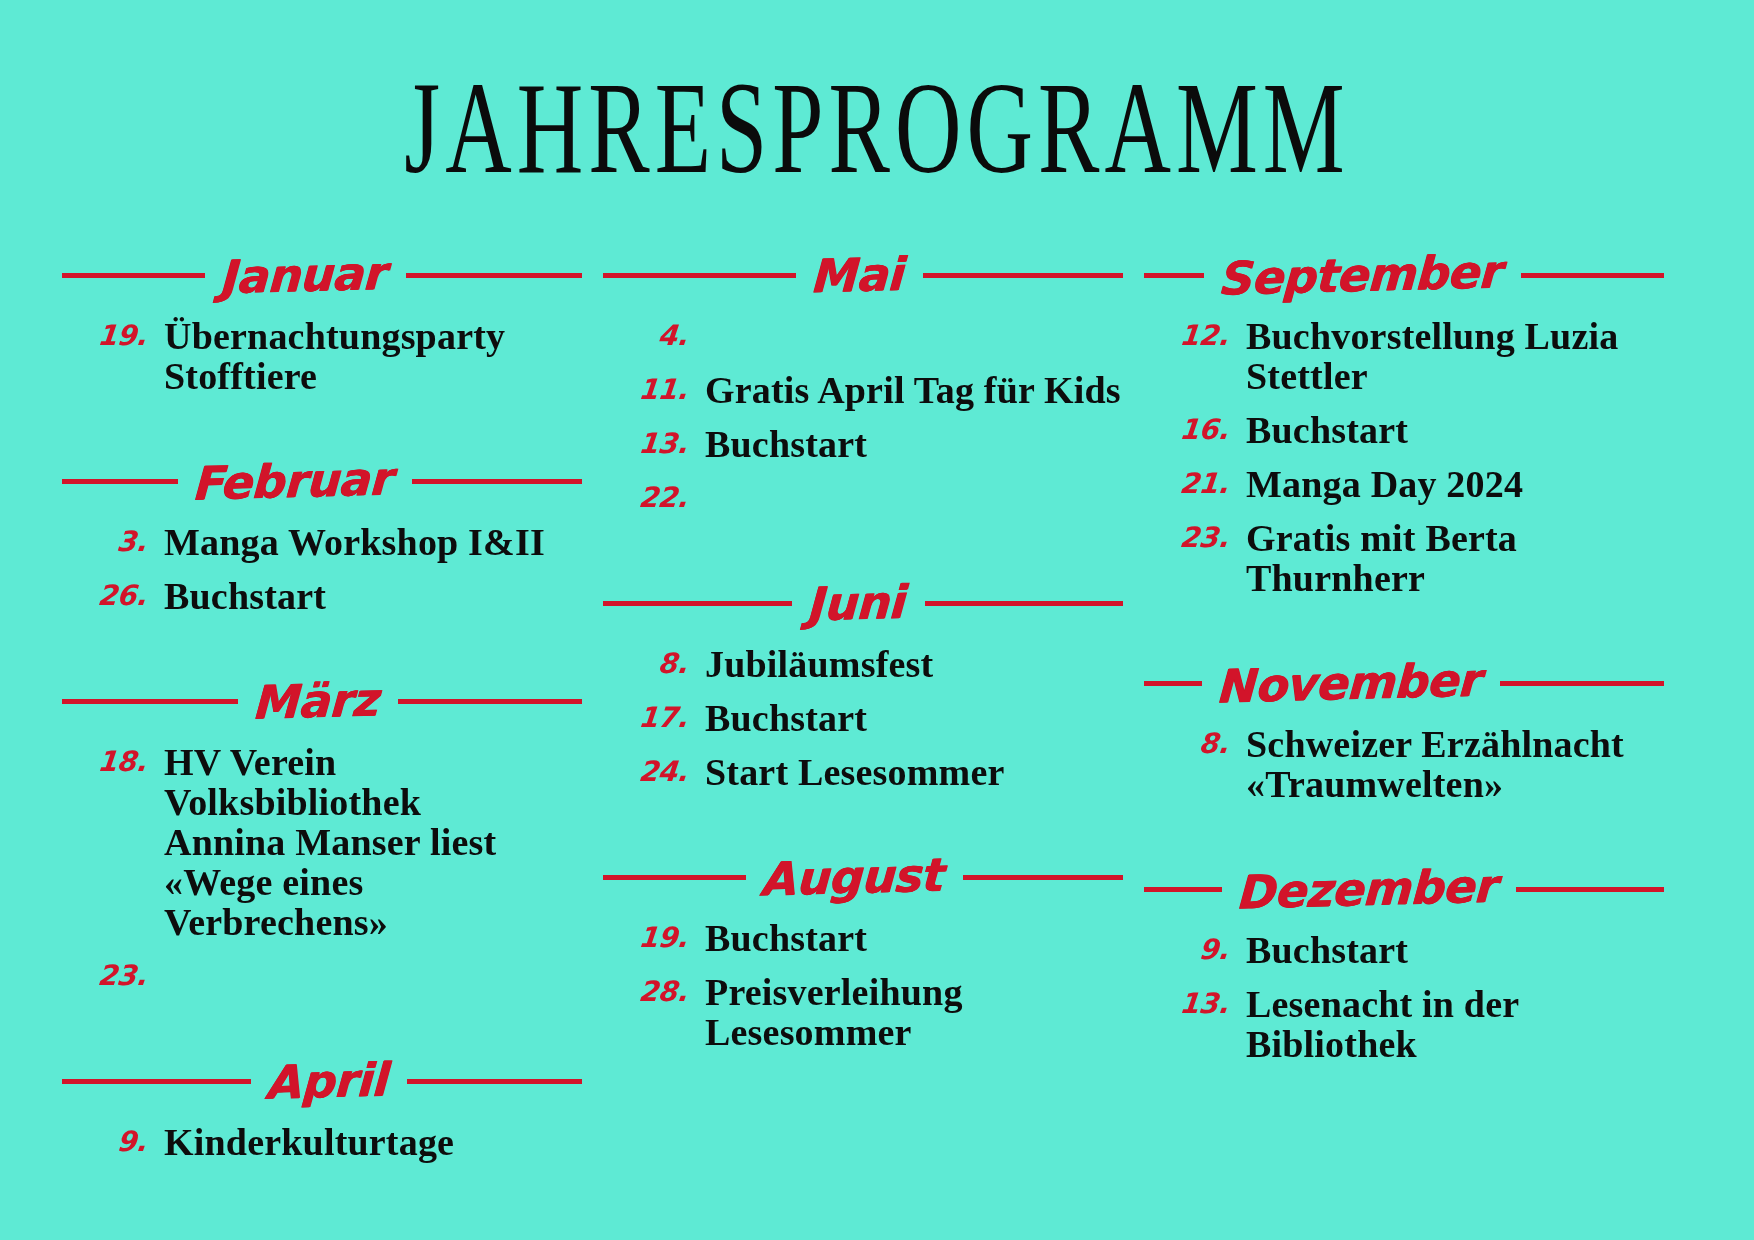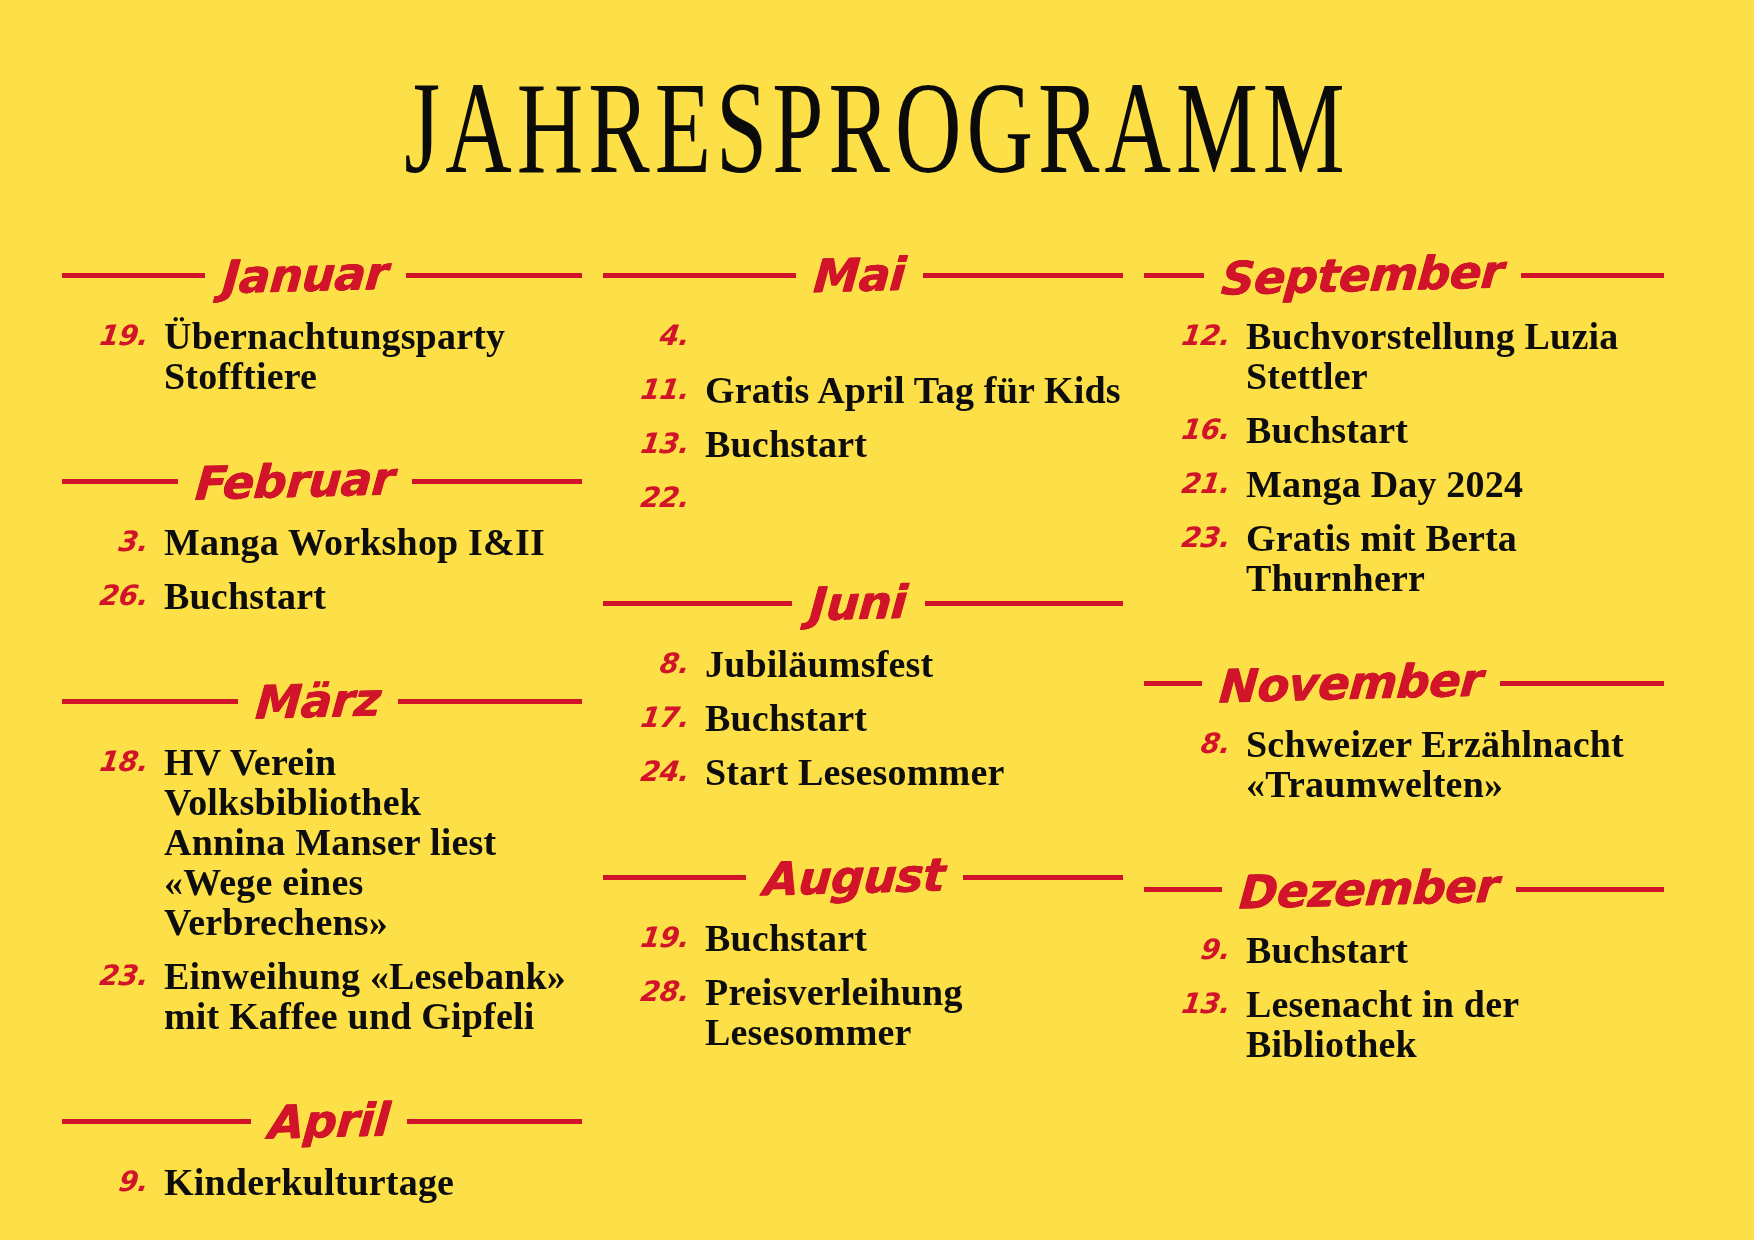--- a/index.html
+++ b/index.html
@@ -5,21 +5,21 @@
 <style>
   html, body {
     margin: 0;
     padding: 0;
     background: #ffffff;
   }
   #poster {
     position: relative;
     width: 1754px;
     height: 1240px;
-    background: #fde047;
+    background: #5eead4;
     overflow: hidden;
     font-family: "Liberation Serif", "DejaVu Serif", serif;
     -webkit-font-smoothing: antialiased;
   }
 
   
   .poster-title {
     position: absolute;
     top: 62px;
     left: 0;
@@ -191,22 +191,20 @@
         </div>
         <div class="events">
           <div class="event-row">
             <span class="event-day">18.</span>
             <span class="event-title">HV Verein Volksbibliothek
 Annina Manser liest
 «Wege eines Verbrechens»</span>
           </div>
           <div class="event-row">
             <span class="event-day">23.</span>
-            <span class="event-title">Einweihung «Lesebank»
-mit Kaffee und Gipfeli</span>
           </div>
         </div>
       </div>
 
       <div class="gap-md"></div>
 
       <div class="month-block">
         <div class="month-head" data-month-key="april">
           <span class="rule left"></span>
           <span class="month-name">April</span>

